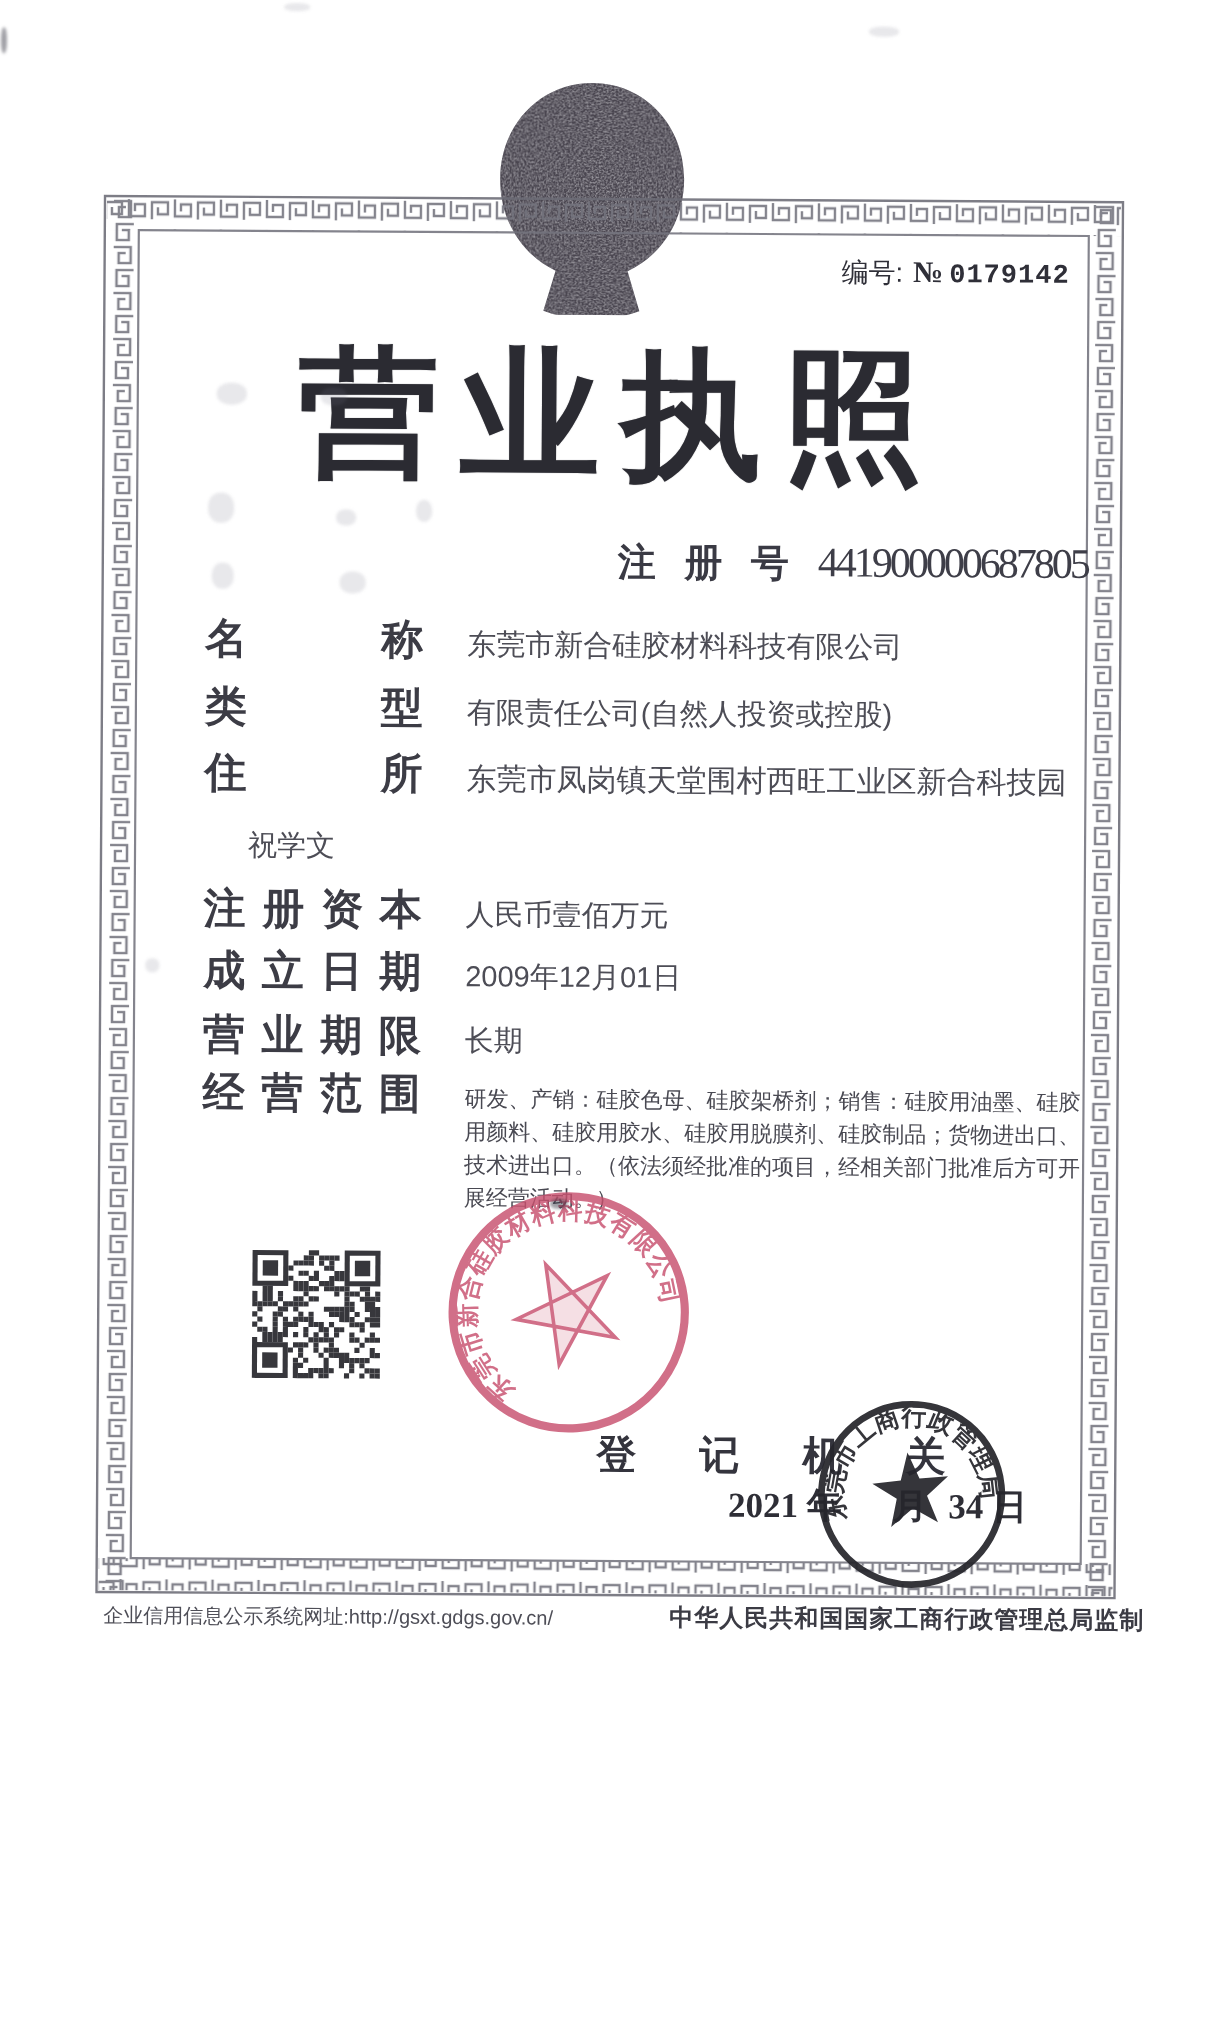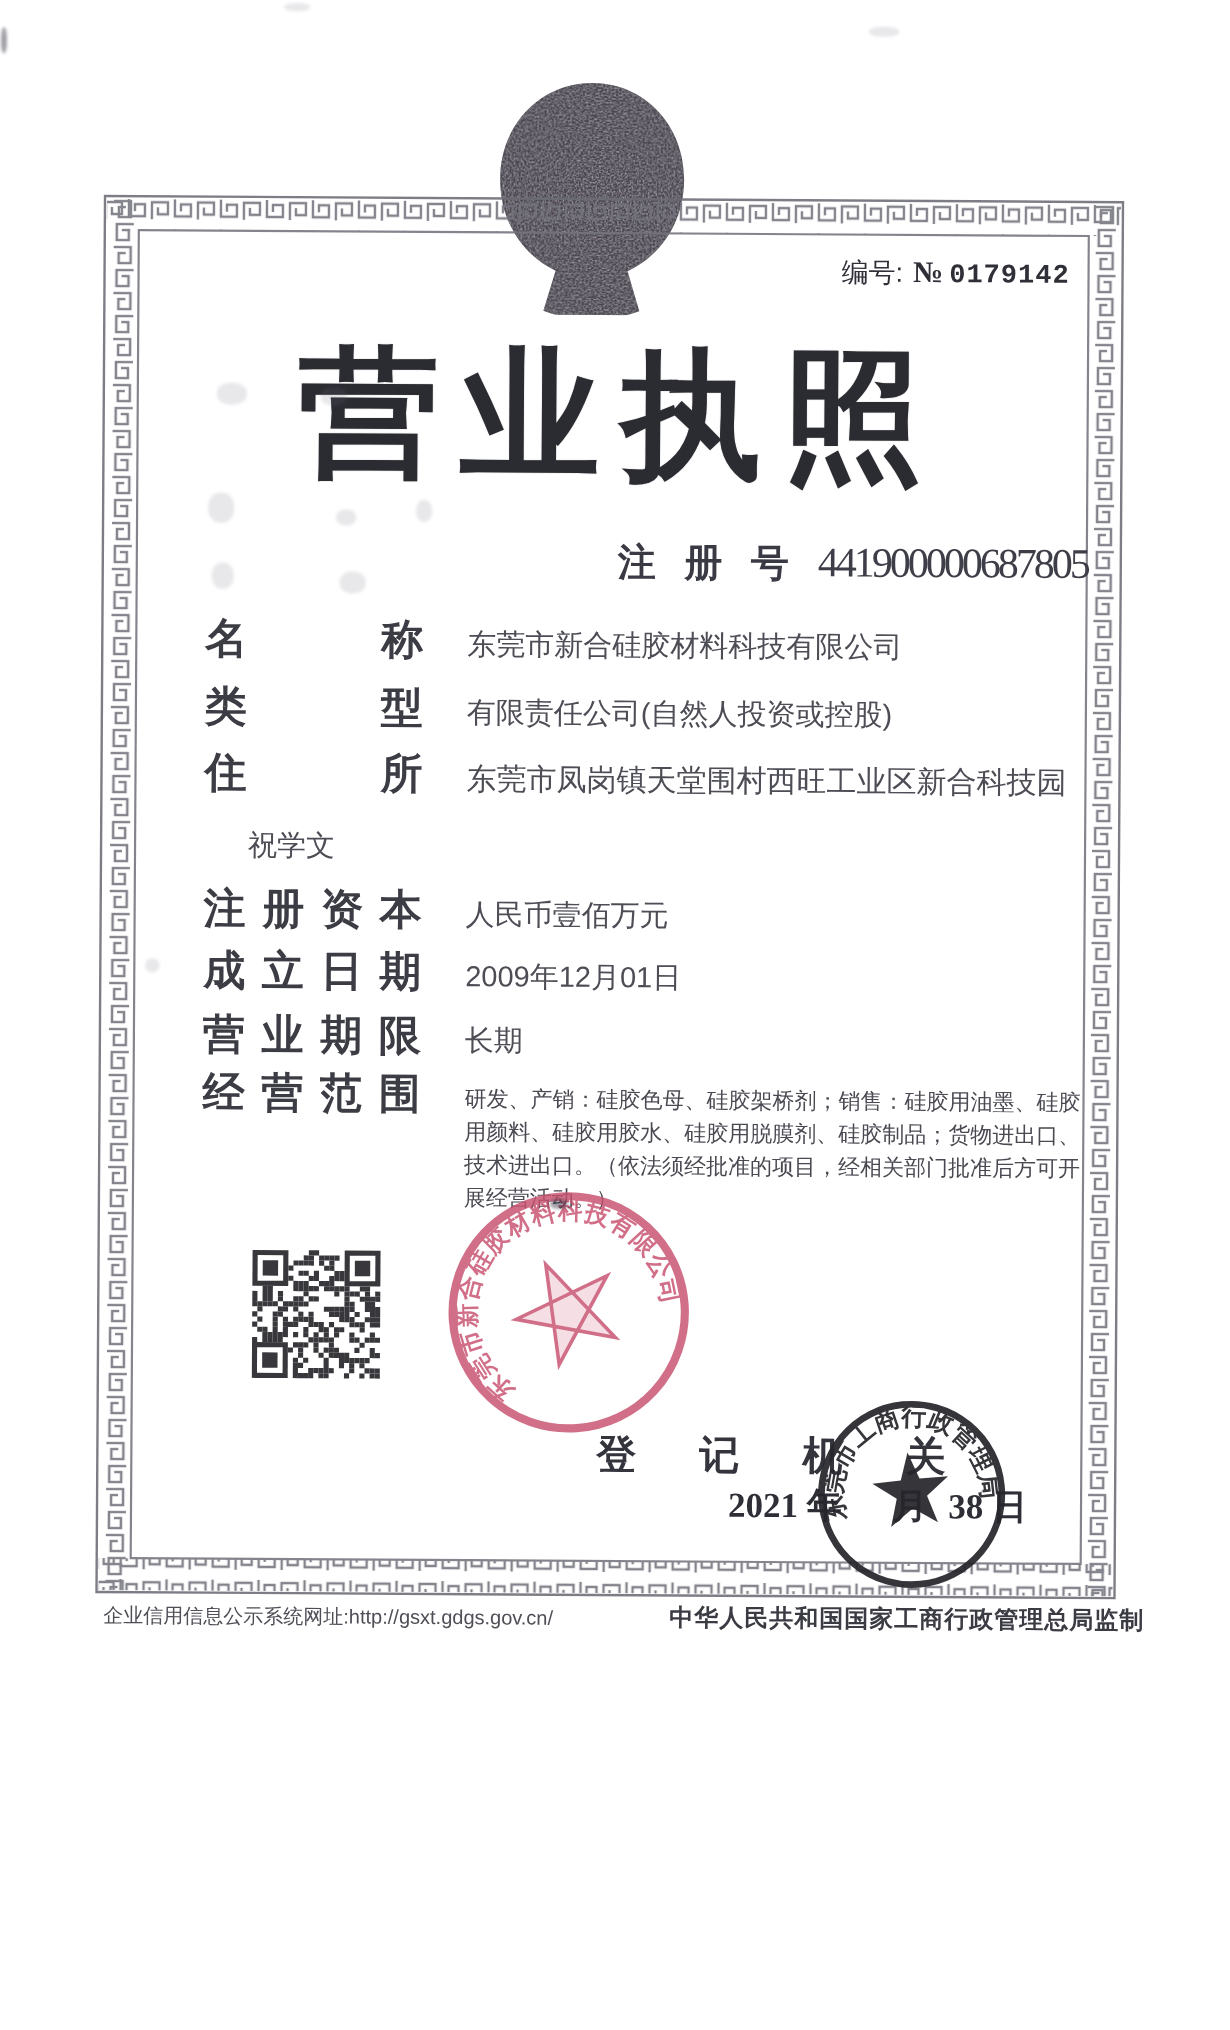--- a/index.html
+++ b/index.html
@@ -403,21 +403,21 @@
       </text>
     </svg>
   </div>
 
   <div class="registry">登 记 机 关</div>
 
   <div class="dateline">
     <span>2021</span>
     <span class="gap1">年</span>
     <span class="gap2">月</span>
-    <span>38</span>
+    <span>34</span>
     <span>日</span>
   </div>
 
   <div class="seal-black">
     <svg width="205" height="205" viewBox="0 0 200 200" xmlns="http://www.w3.org/2000/svg">
       <defs>
         <path id="arcB" d="M34.3,117.6 A68,68 0 1 1 165.7,117.6" fill="none"></path>
         <path id="star5" d="M0,-50 L11.76,-16.18 L47.55,-15.45 L19.02,6.18 L29.39,40.45 L0,20 L-29.39,40.45 L-19.02,6.18 L-47.55,-15.45 L-11.76,-16.18 Z"></path>
       </defs>
       <circle cx="100" cy="100" r="88" fill="none" stroke-width="6.5" stroke="#26262c"></circle>

